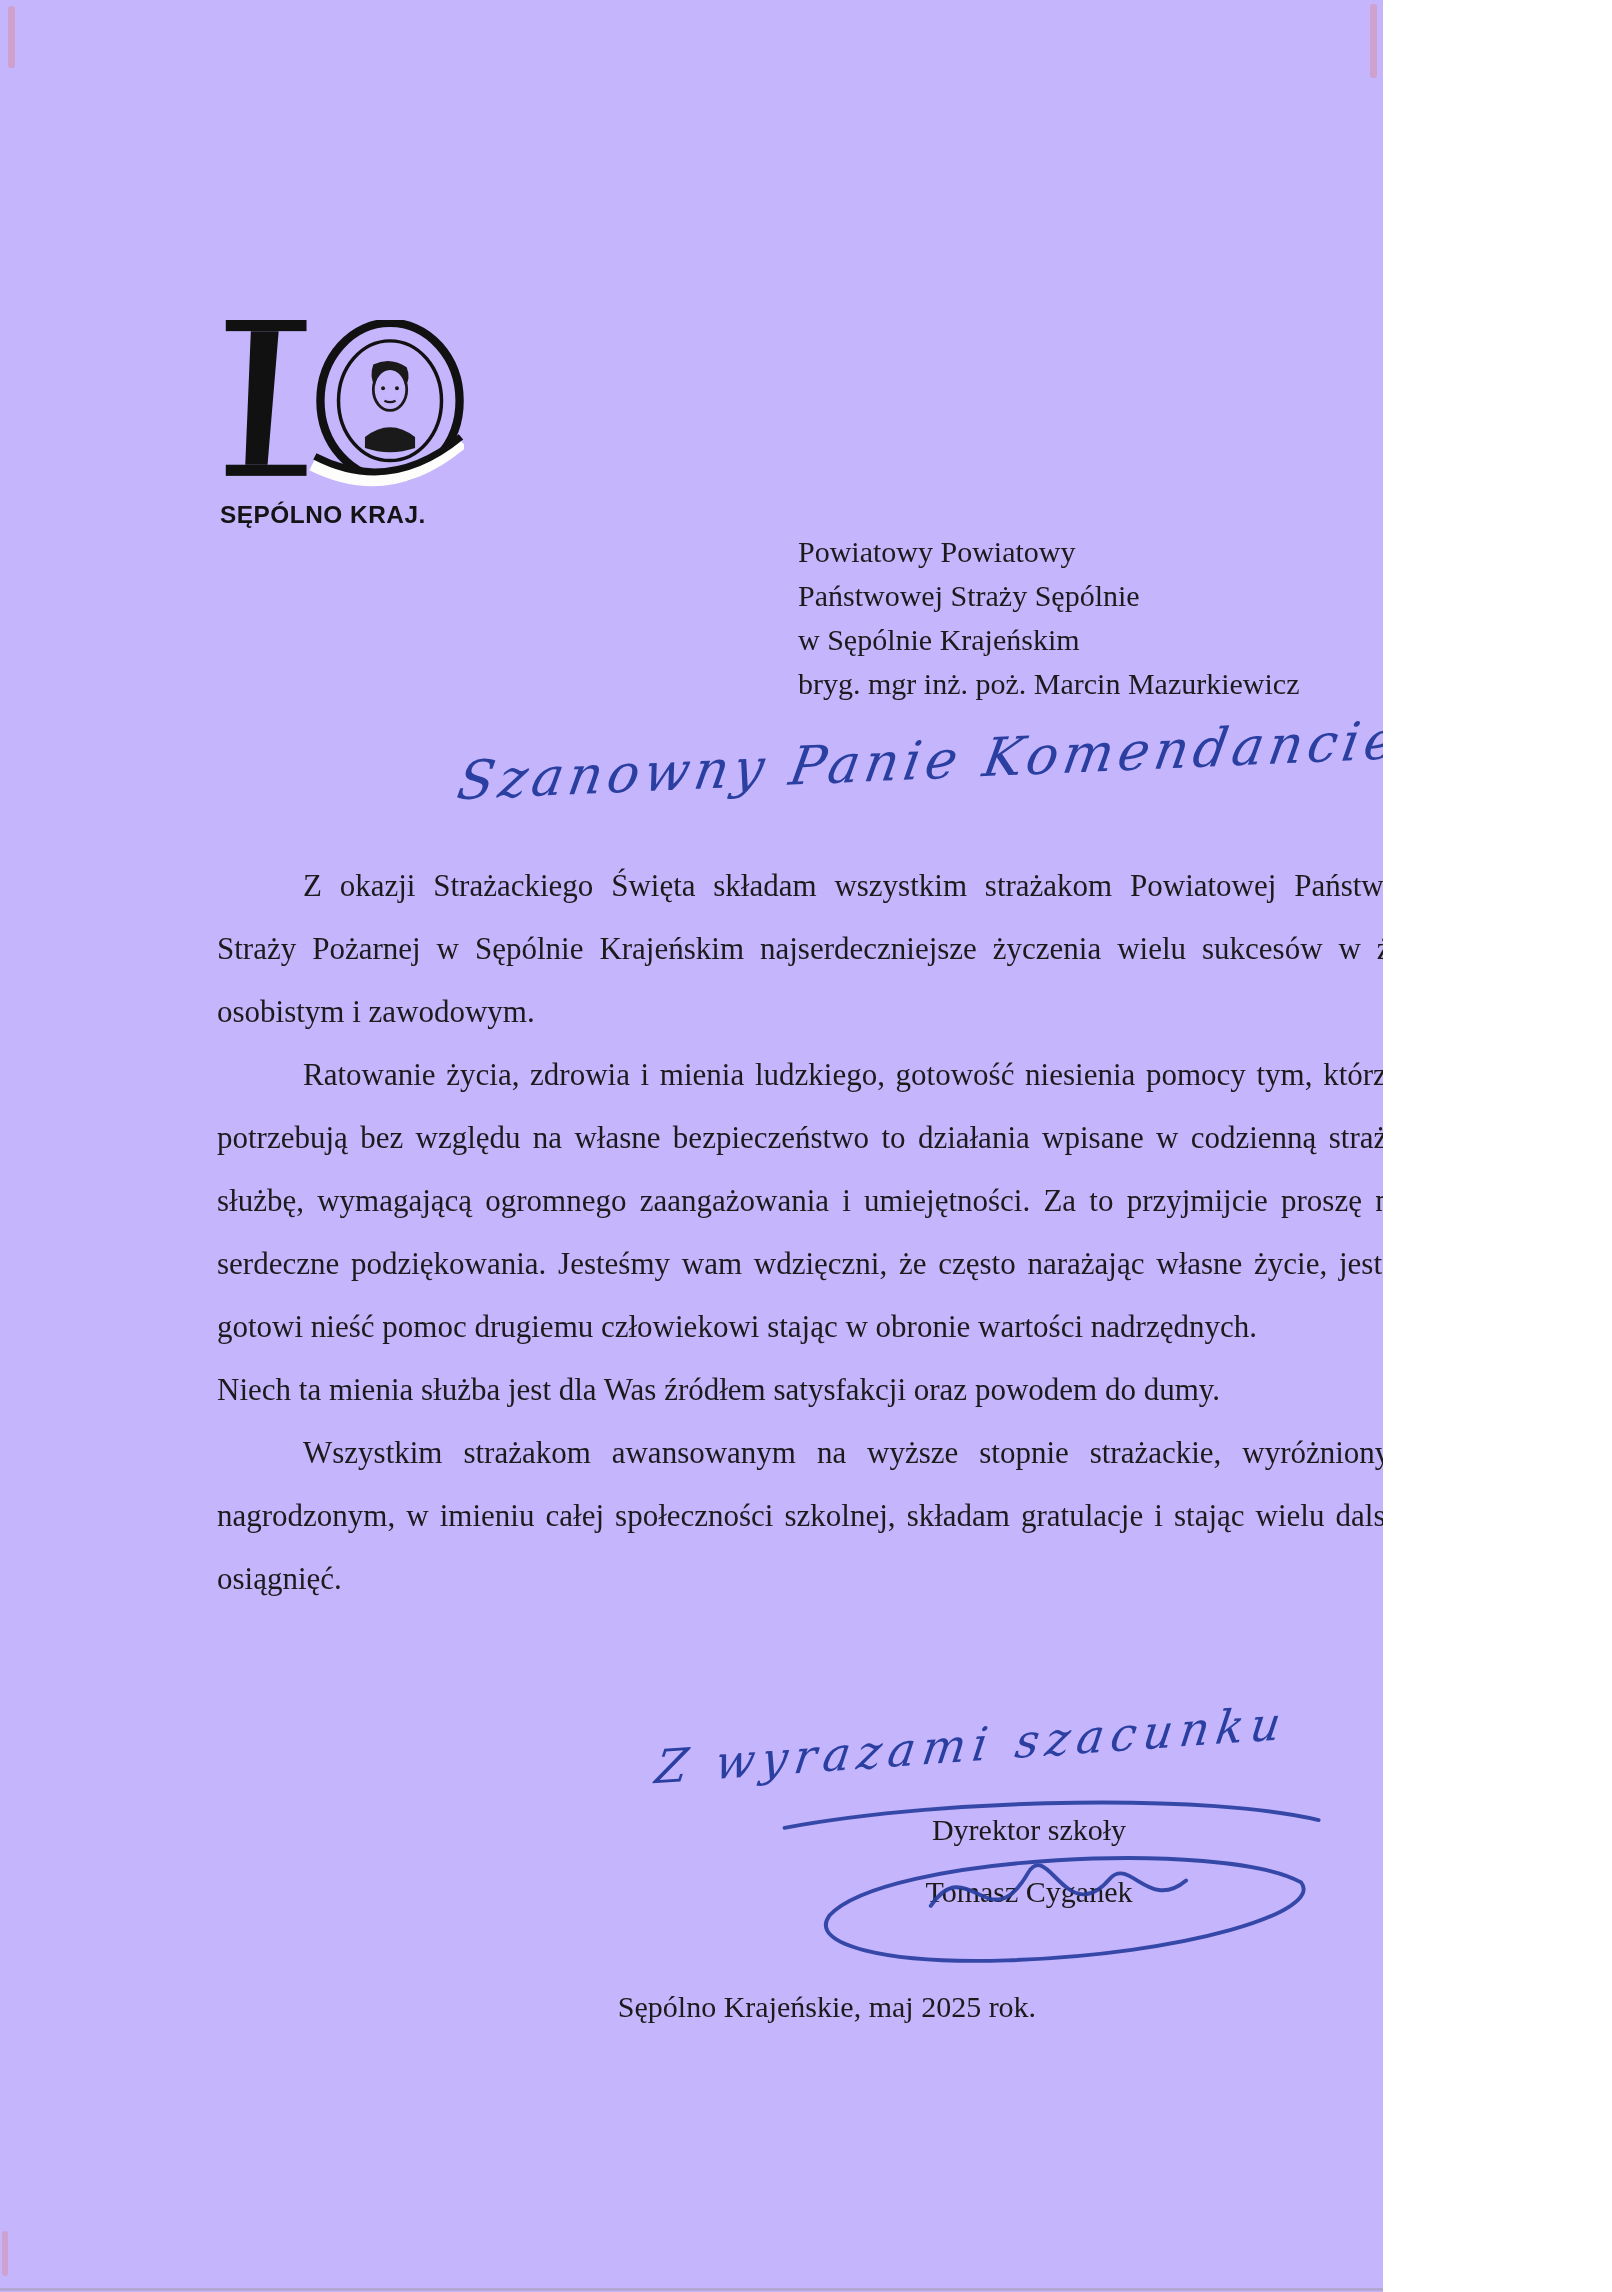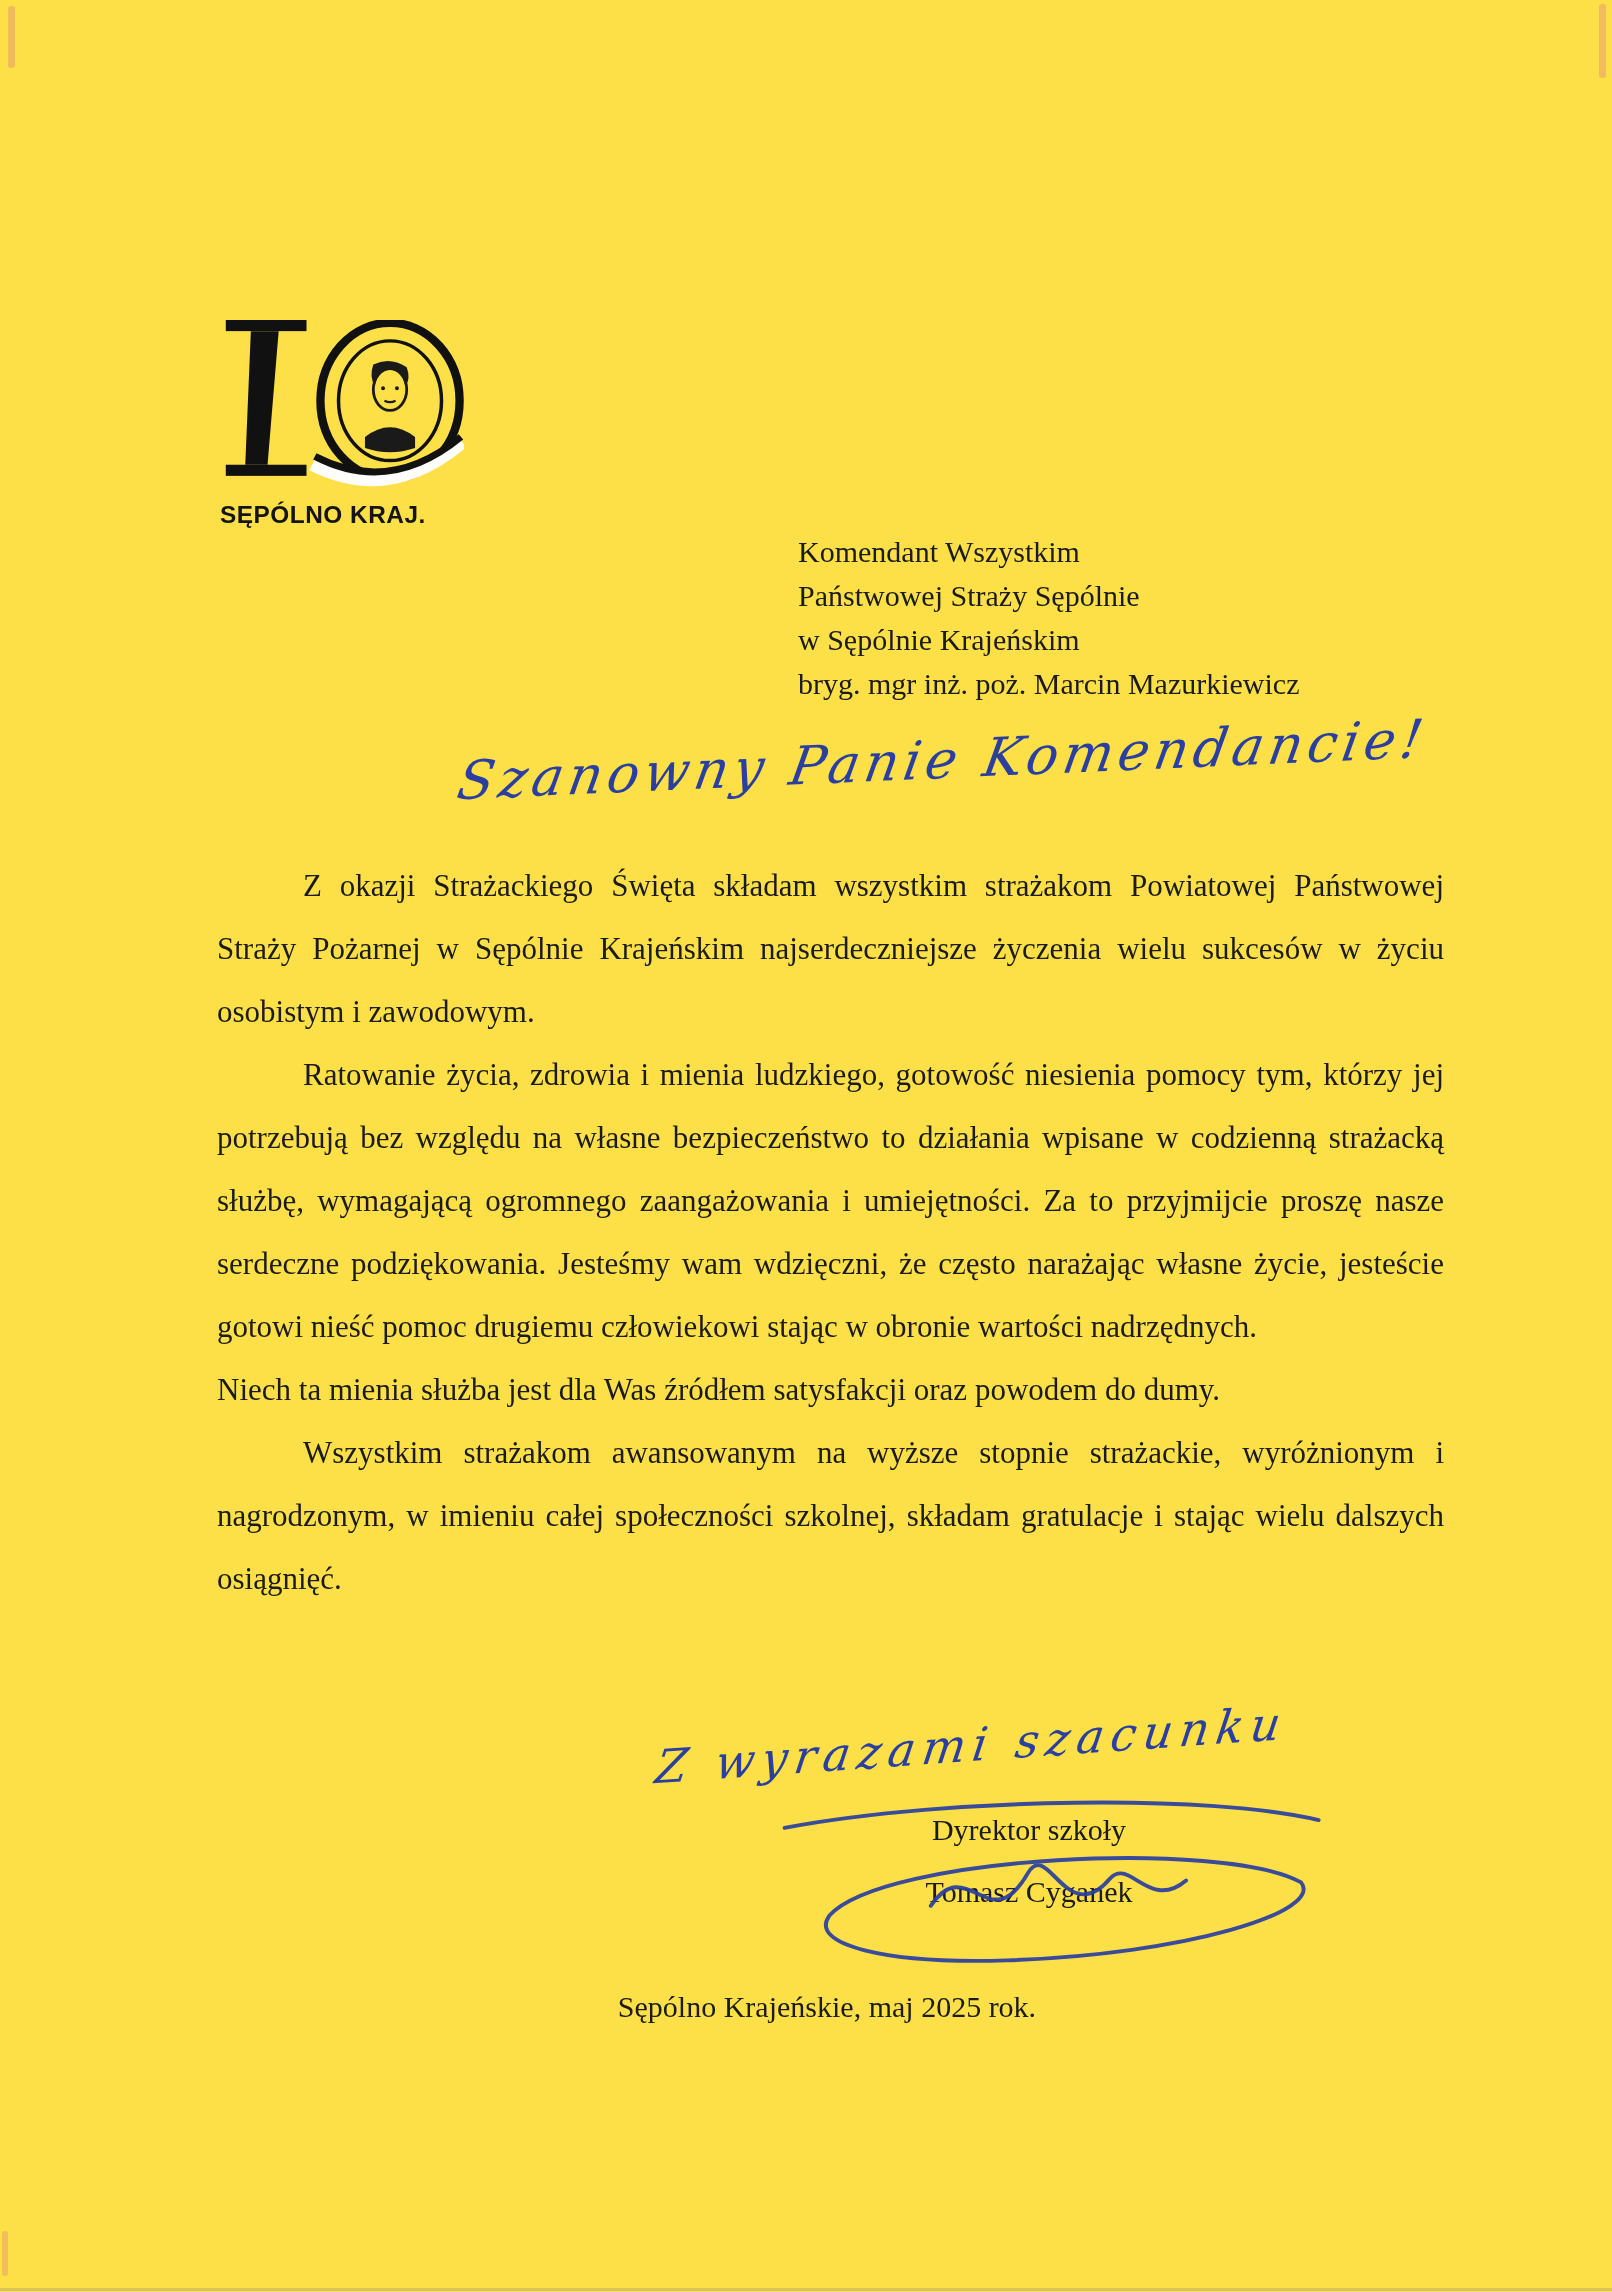--- a/index.html
+++ b/index.html
@@ -1,21 +1,21 @@
 <!DOCTYPE html>
 <html><head>
 <meta charset="utf-8">
 <style>
   * { margin: 0; padding: 0; box-sizing: border-box; }
   html, body { background: #ffffff; }
   .page {
     position: relative;
-    width: 1612px;
+    width: 1383px;
     height: 2293px;
-    background: #fde047;
+    background: #c4b5fd;
     overflow: hidden;
     font-family: "Liberation Serif", serif;
     color: #1b1b1b;
     padding-left: 40px;
   }
 
   
   .artifact { position: absolute; border-radius: 2.9px; }
   .artifact.a1 { left: 7.8px;  top: 5.9px;    width: 6.8px;  height: 62px; background: rgba(224,130,130,.40); }
   .artifact.a2 { right: 5.9px; top: 3.9px;    width: 6.8px;  height: 74px; background: rgba(224,130,130,.38); }
@@ -93,21 +93,21 @@
       <path d="M 118,58 Q 122,60 126,58" fill="none" stroke="#1a1a1a" stroke-width="1.5"></path>
       <path d="M 104,84 Q 122,70 140,84 L 140,92 Q 122,98 104,92 Z" fill="#1a1a1a"></path>
 
       <path d="M 66,104 Q 122,132 174,88" fill="none" stroke="#fdfdfb" stroke-width="9"></path>
       <path d="M 68,98 Q 122,126 173,84" fill="none" stroke="#111" stroke-width="5"></path>
     </svg>
     <div class="logo-caption">SĘPÓLNO KRAJ.</div>
   </div>
 
   <div class="recipient">
-    <div>Komendant Wszystkim</div>
+    <div>Powiatowy Powiatowy</div>
     <div>Państwowej Straży Sępólnie</div>
     <div>w Sępólnie Krajeńskim</div>
     <div>bryg. mgr inż. poż. Marcin Mazurkiewicz</div>
   </div>
 
   <div class="script greeting">
     <span class="slant">Szanowny Panie Komendancie!</span>
   </div>
 
   <div class="body-text">

